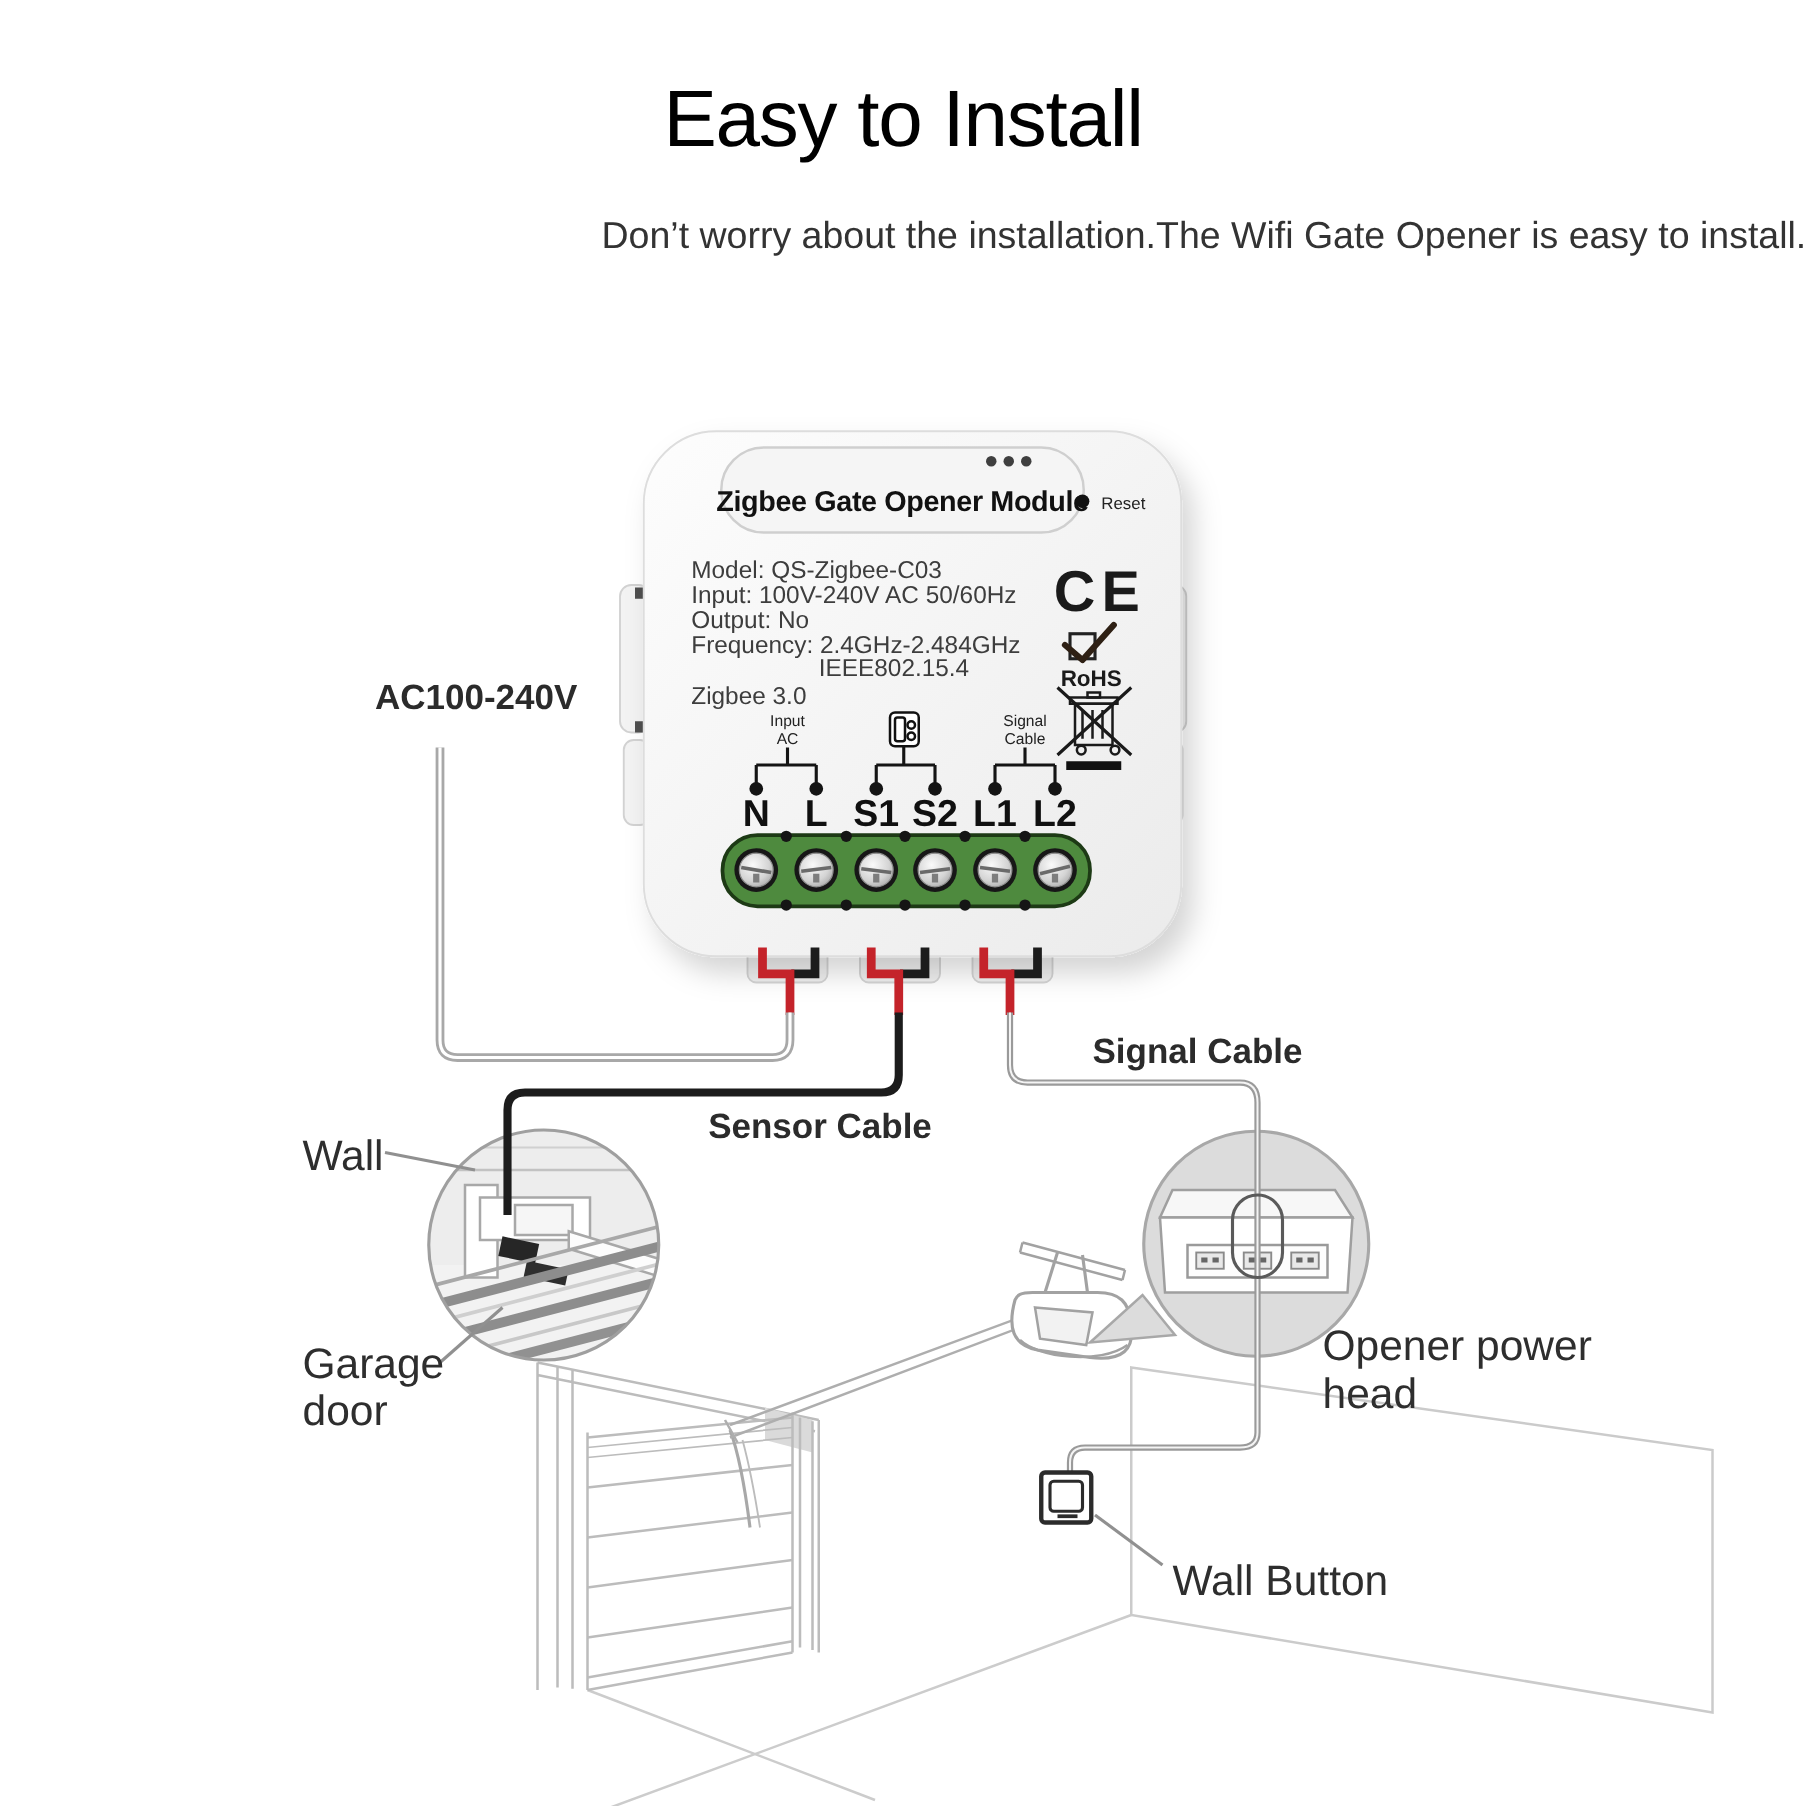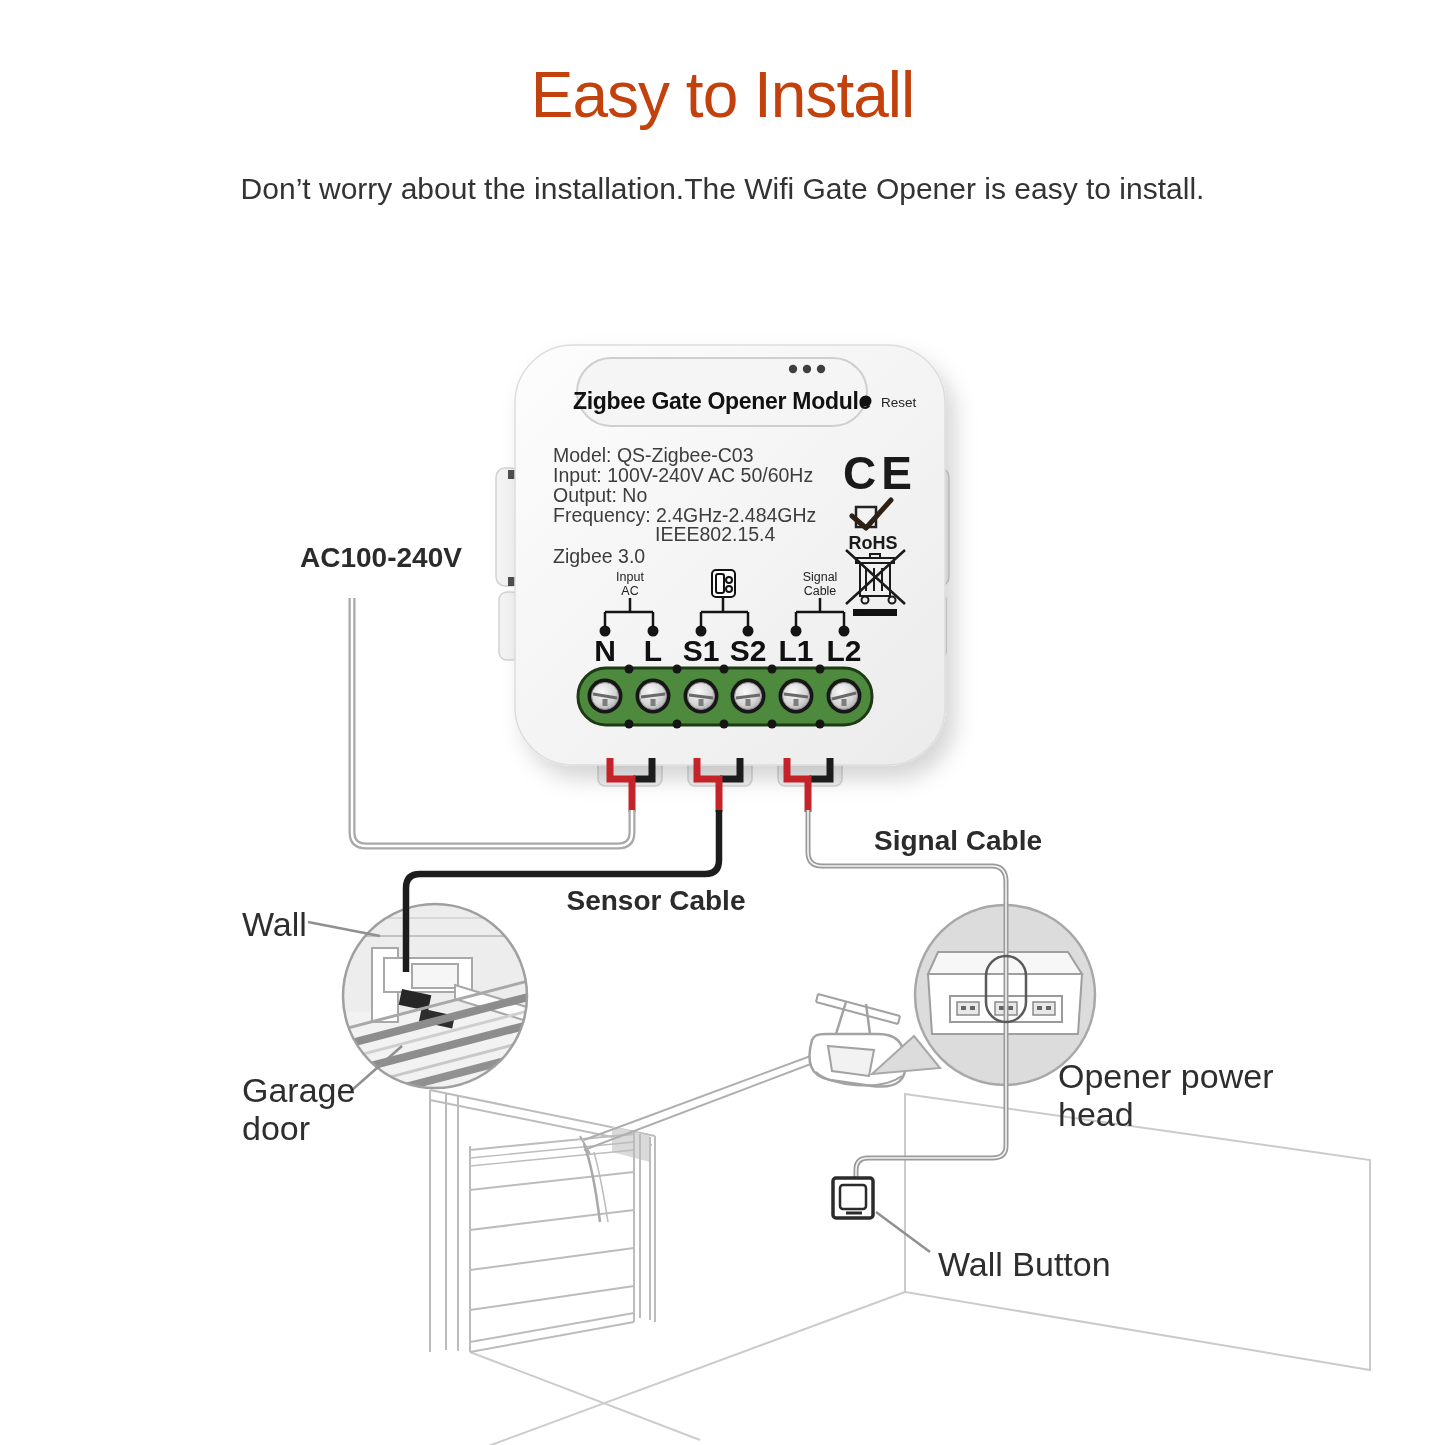--- a/index.html
+++ b/index.html
@@ -1,20 +1,20 @@
 <!DOCTYPE html>
 <html><head>
 <meta charset="utf-8">
 <style>
   html,body{margin:0;padding:0;background:#ffffff;}
   #canvas{position:relative;width:1445px;height:1445px;background:#ffffff;overflow:hidden;
           font-family:"Liberation Sans",sans-serif;}
   #title{position:absolute;top:58px;left:0;width:100%;text-align:center;
-         font-size:64px;font-weight:400;letter-spacing:-1px;color:#c2410c;}
-  #subtitle{position:absolute;top:172px;left:0;width:100%;text-align:center;
+         font-size:64px;font-weight:400;letter-spacing:-1px;color:#000000;}
+  #subtitle{position:absolute;top:172px;left:0;width:100%;text-align:right;
             font-size:30px;font-weight:400;color:#333333;}
   svg{position:absolute;left:0;top:0;}
   text{font-family:"Liberation Sans",sans-serif;}
   .lbl{fill:#2e2e2e;font-weight:500;font-size:34px;}
   .cable{fill:#2b2b2b;font-weight:600;font-size:28px;}
   .spec{fill:#3d3d3d;font-size:19.5px;}
   .term{fill:#101010;font-weight:700;font-size:30px;}
   .hdr{fill:#222222;font-size:12.5px;}
 </style>
 </head>

